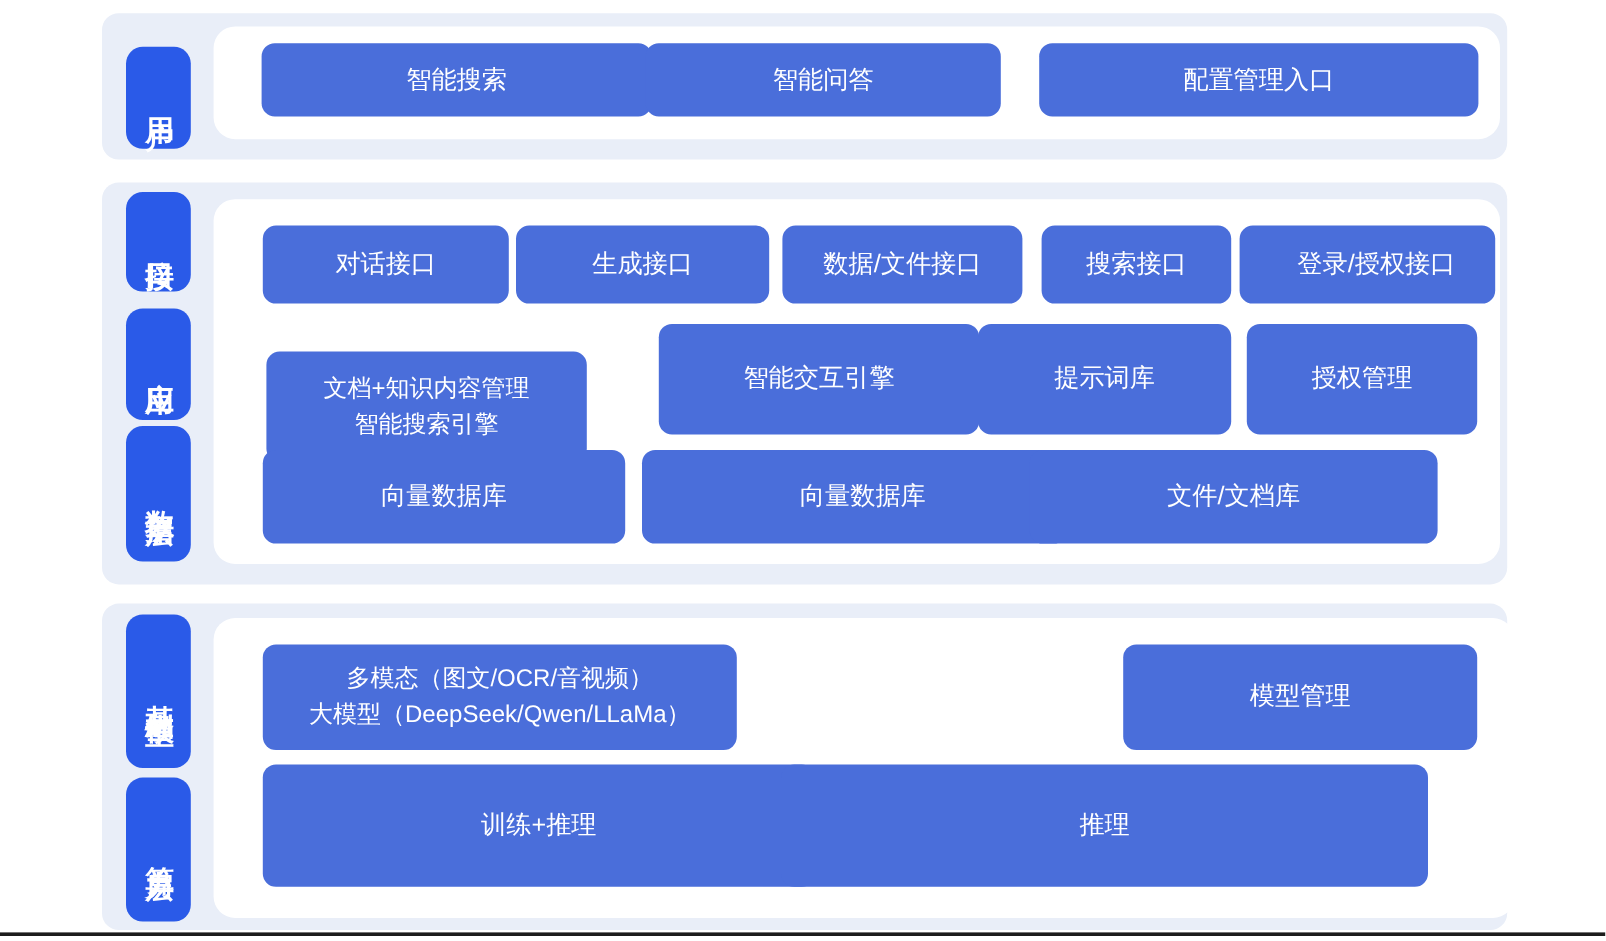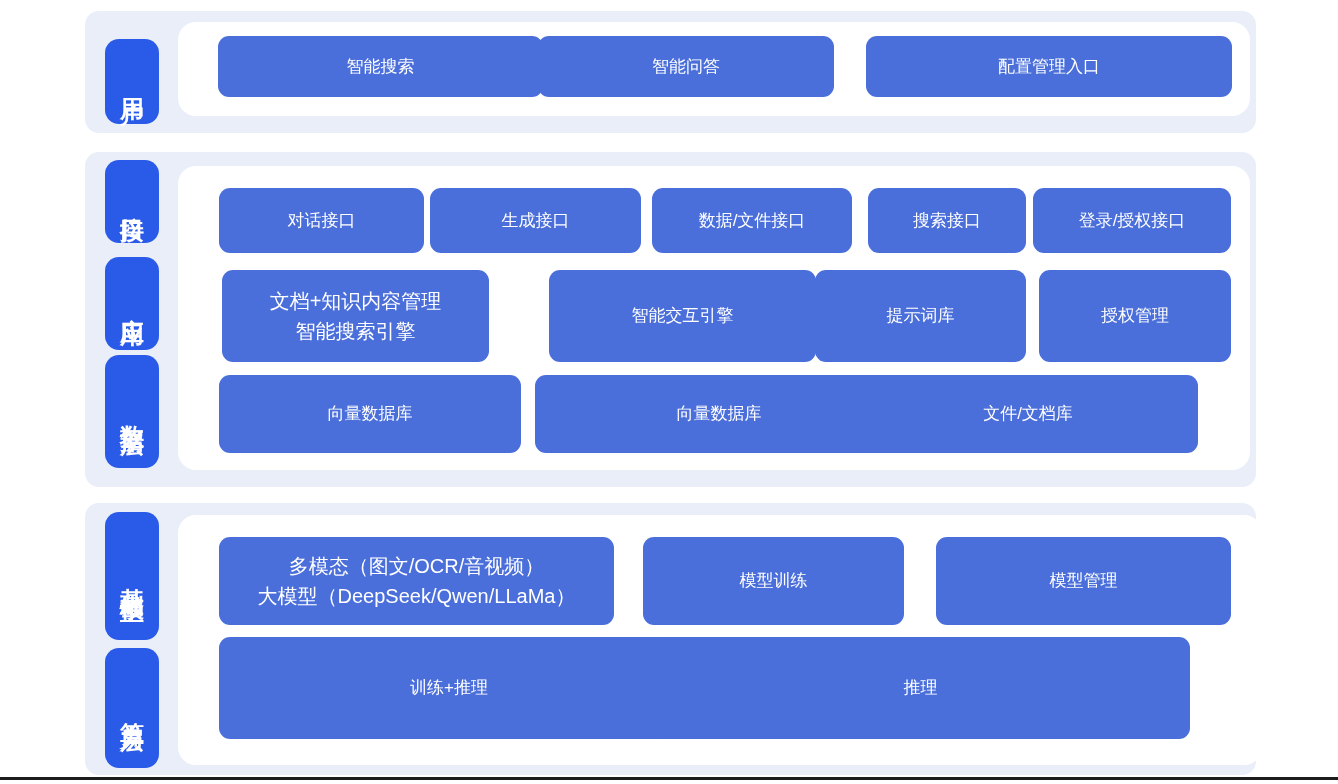--- a/index.html
+++ b/index.html
@@ -33,21 +33,21 @@
     position:absolute;left:93px;width:1072px;
     background:#ffffff;border-radius:18px;
   }
   .card-user{top:11px;height:94px;}
   .card-platform{top:14px;height:304px;}
   .card-foundation{top:12px;height:250px;padding-left:12px;}
   .row{position:absolute;left:0;width:100%;}
   .blk{
     position:absolute;top:0;height:100%;
     background:#4a6eda;border-radius:11px;
-    color:#ffffff;font-size:17px;
+    color:#ffffff;font-size:21px;
     display:flex;align-items:center;justify-content:center;
     text-align:center;white-space:pre-line;line-height:1.5;
   }
   .blk.two-line{font-size:20px;}
   .bottom-line{
     position:absolute;left:0;top:777px;width:1338px;height:3px;
     background:#1c1c1c;
   }
 </style>
 </head>
@@ -77,24 +77,24 @@
     </div>
     <div class="tab" style="top:203px;height:113px;">
       <span class="tab-text">数据层</span>
     </div>
     <div class="card card-platform">
       <div class="row" style="top:22px;height:65px;">
         <div class="blk" style="left:41px;width:205px;">对话接口</div>
         <div class="blk" style="left:252px;width:211px;">生成接口</div>
         <div class="blk" style="left:474px;width:200px;">数据/文件接口</div>
         <div class="blk" style="left:690px;width:158px;">搜索接口</div>
-        <div class="blk" style="left:855px;width:198px;">登录/授权接口</div>
+        <div class="blk" style="left:855px;width:198px;padding-left:15px;">登录/授权接口</div>
       </div>
       <div class="row" style="top:104px;height:92px;">
-        <div class="blk two-line" style="left:44px;width:267px;">文档+知识内容管理
+        <div class="blk two-line" style="left:44px;width:267px;margin-top:23px;">文档+知识内容管理
 智能搜索引擎</div>
         <div class="blk" style="left:371px;width:267px;">智能交互引擎</div>
         <div class="blk" style="left:637px;width:211px;">提示词库</div>
         <div class="blk" style="left:861px;width:192px;">授权管理</div>
       </div>
       <div class="row" style="top:209px;height:78px;">
         <div class="blk" style="left:41px;width:302px;">向量数据库</div>
         <div class="blk" style="left:357px;width:340px;padding-left:14px;">向量数据库</div>
         <div class="blk" style="left:680px;width:340px;">文件/文档库</div>
       </div>
@@ -105,21 +105,20 @@
     <div class="tab" style="top:9px;height:128px;">
       <span class="tab-text">基础模型</span>
     </div>
     <div class="tab" style="top:145px;height:120px;">
       <span class="tab-text">算力层</span>
     </div>
     <div class="card card-foundation">
       <div class="row" style="top:22px;height:88px;">
         <div class="blk two-line" style="left:41px;width:395px;">多模态（图文/OCR/音视频）
 大模型（DeepSeek/Qwen/LLaMa）</div>
-        <div class="blk" style="left:465px;width:261px;">模型训练</div>
         <div class="blk" style="left:758px;width:295px;">模型管理</div>
       </div>
       <div class="row" style="top:122px;height:102px;">
         <div class="blk" style="left:41px;width:460px;">训练+推理</div>
         <div class="blk" style="left:473px;width:539px;">推理</div>
       </div>
     </div>
   </div>
 
   <div class="bottom-line"></div>

